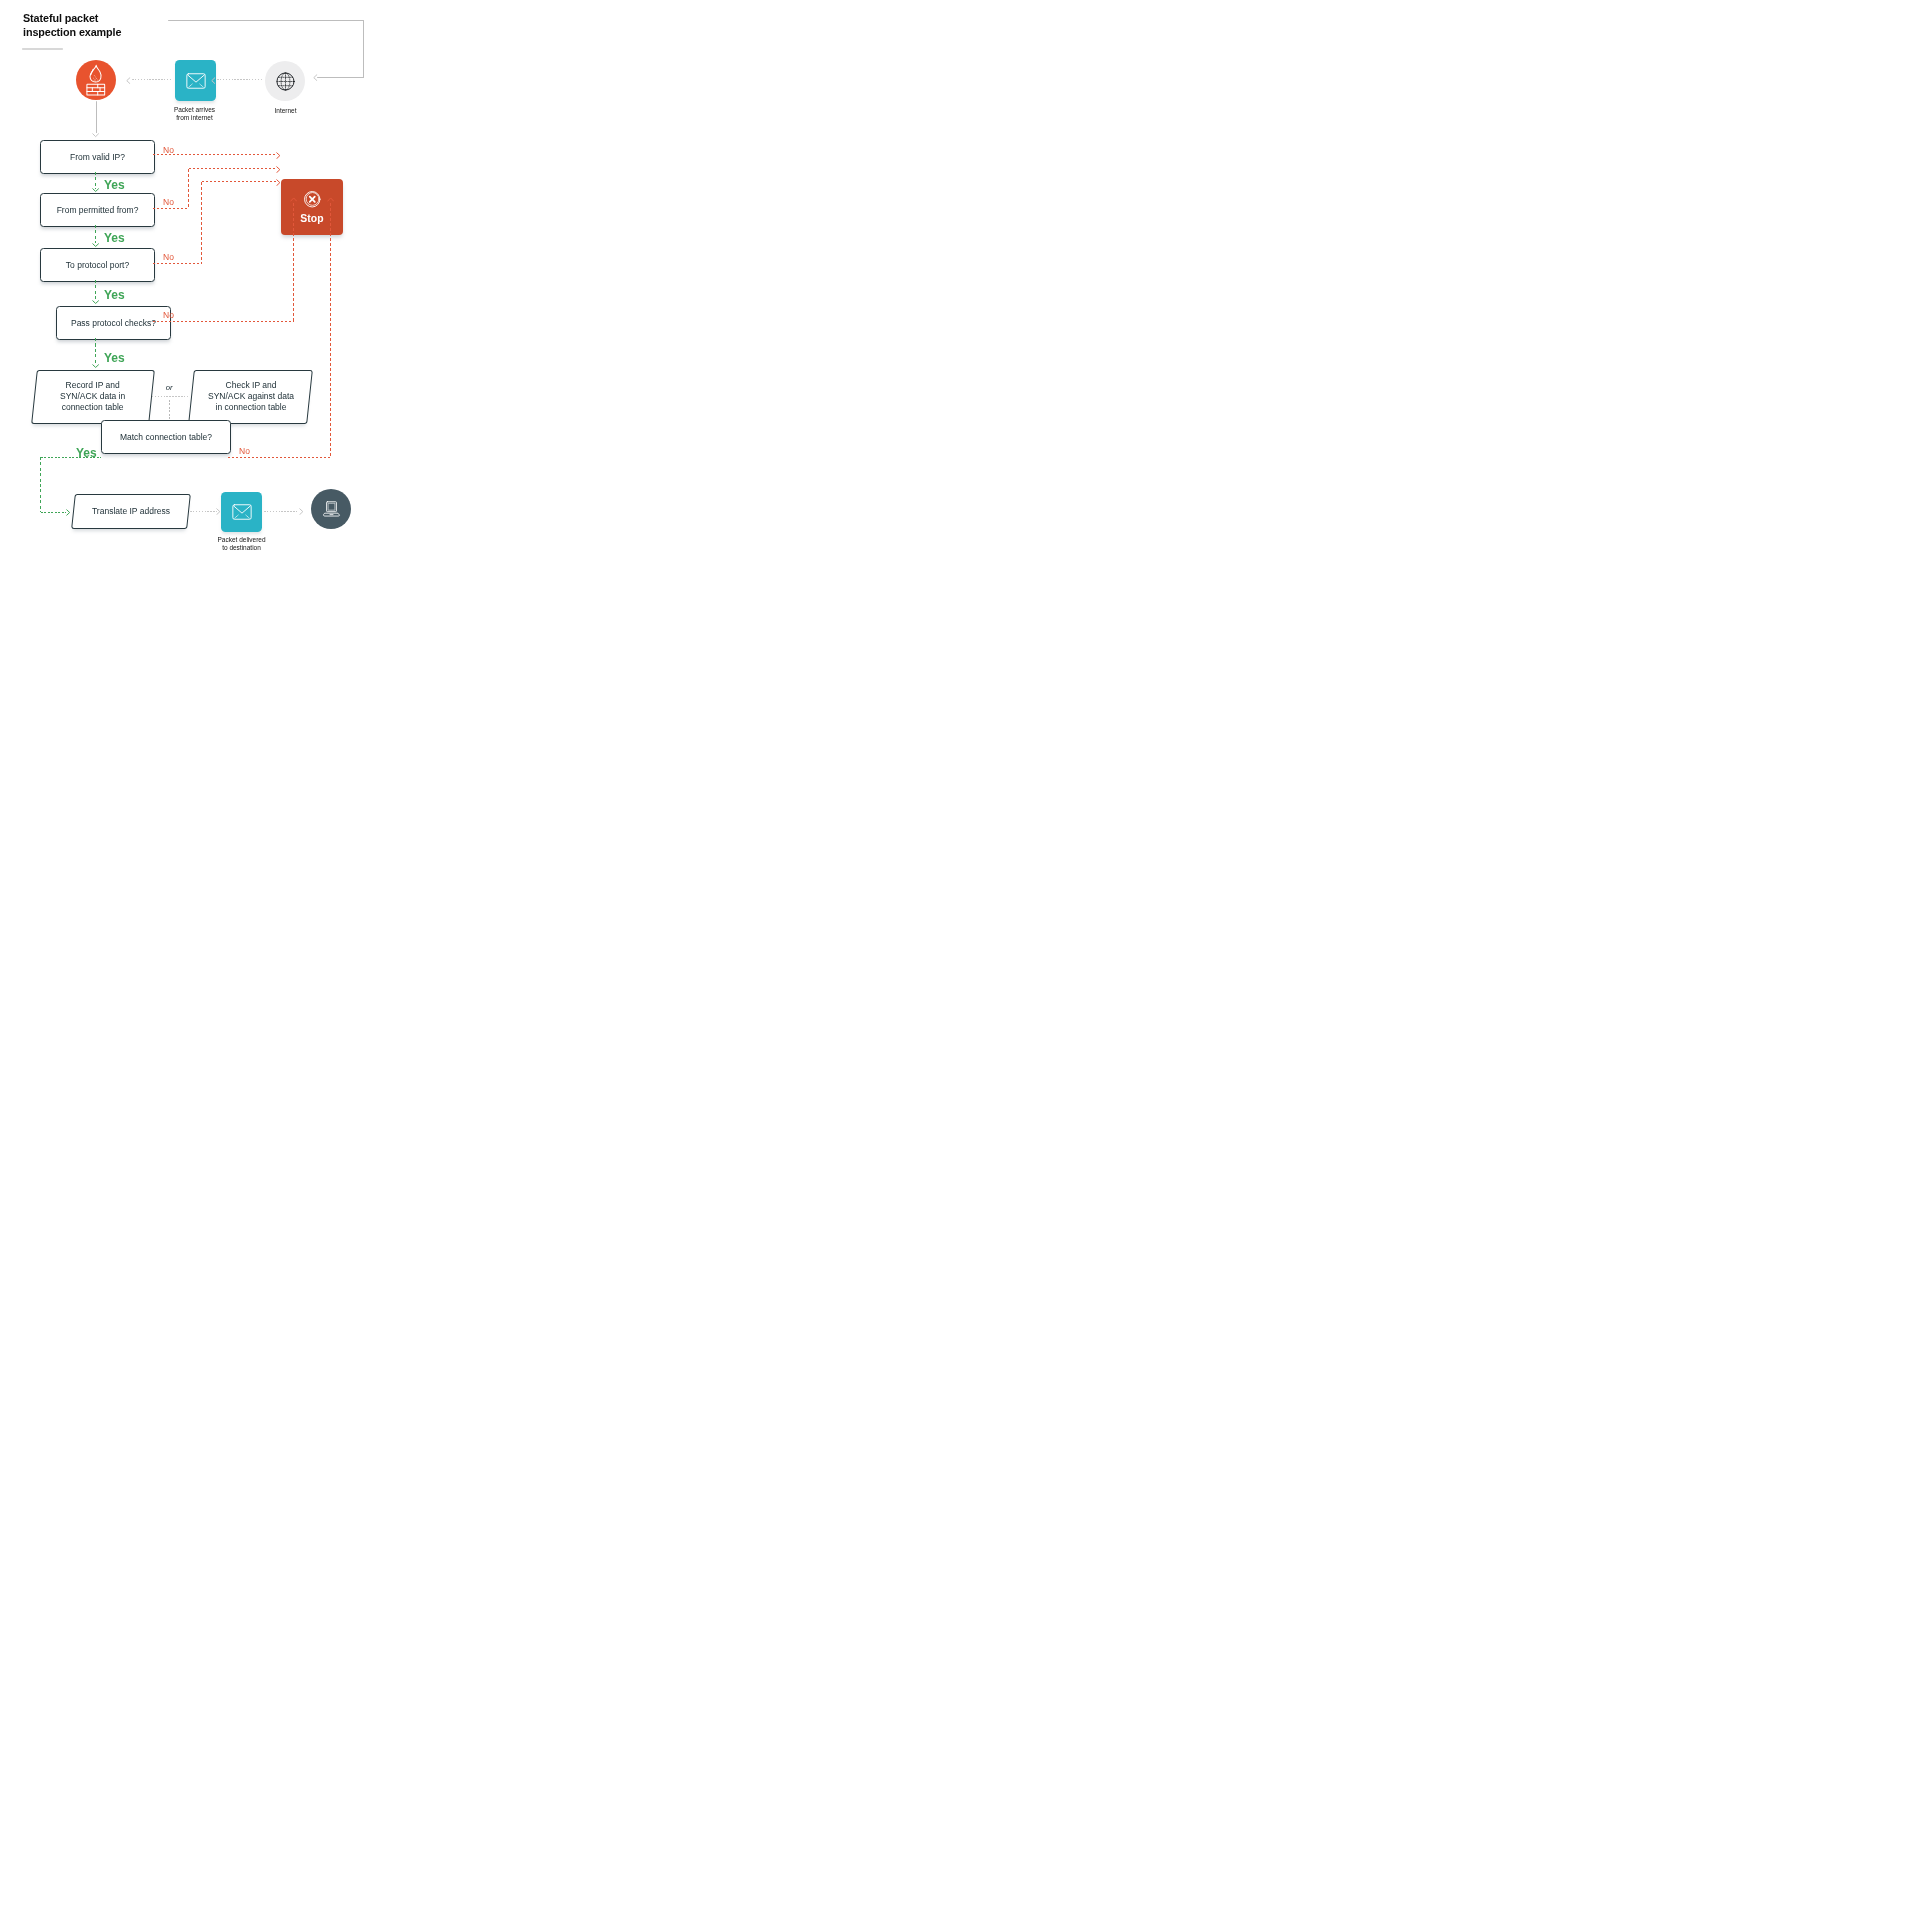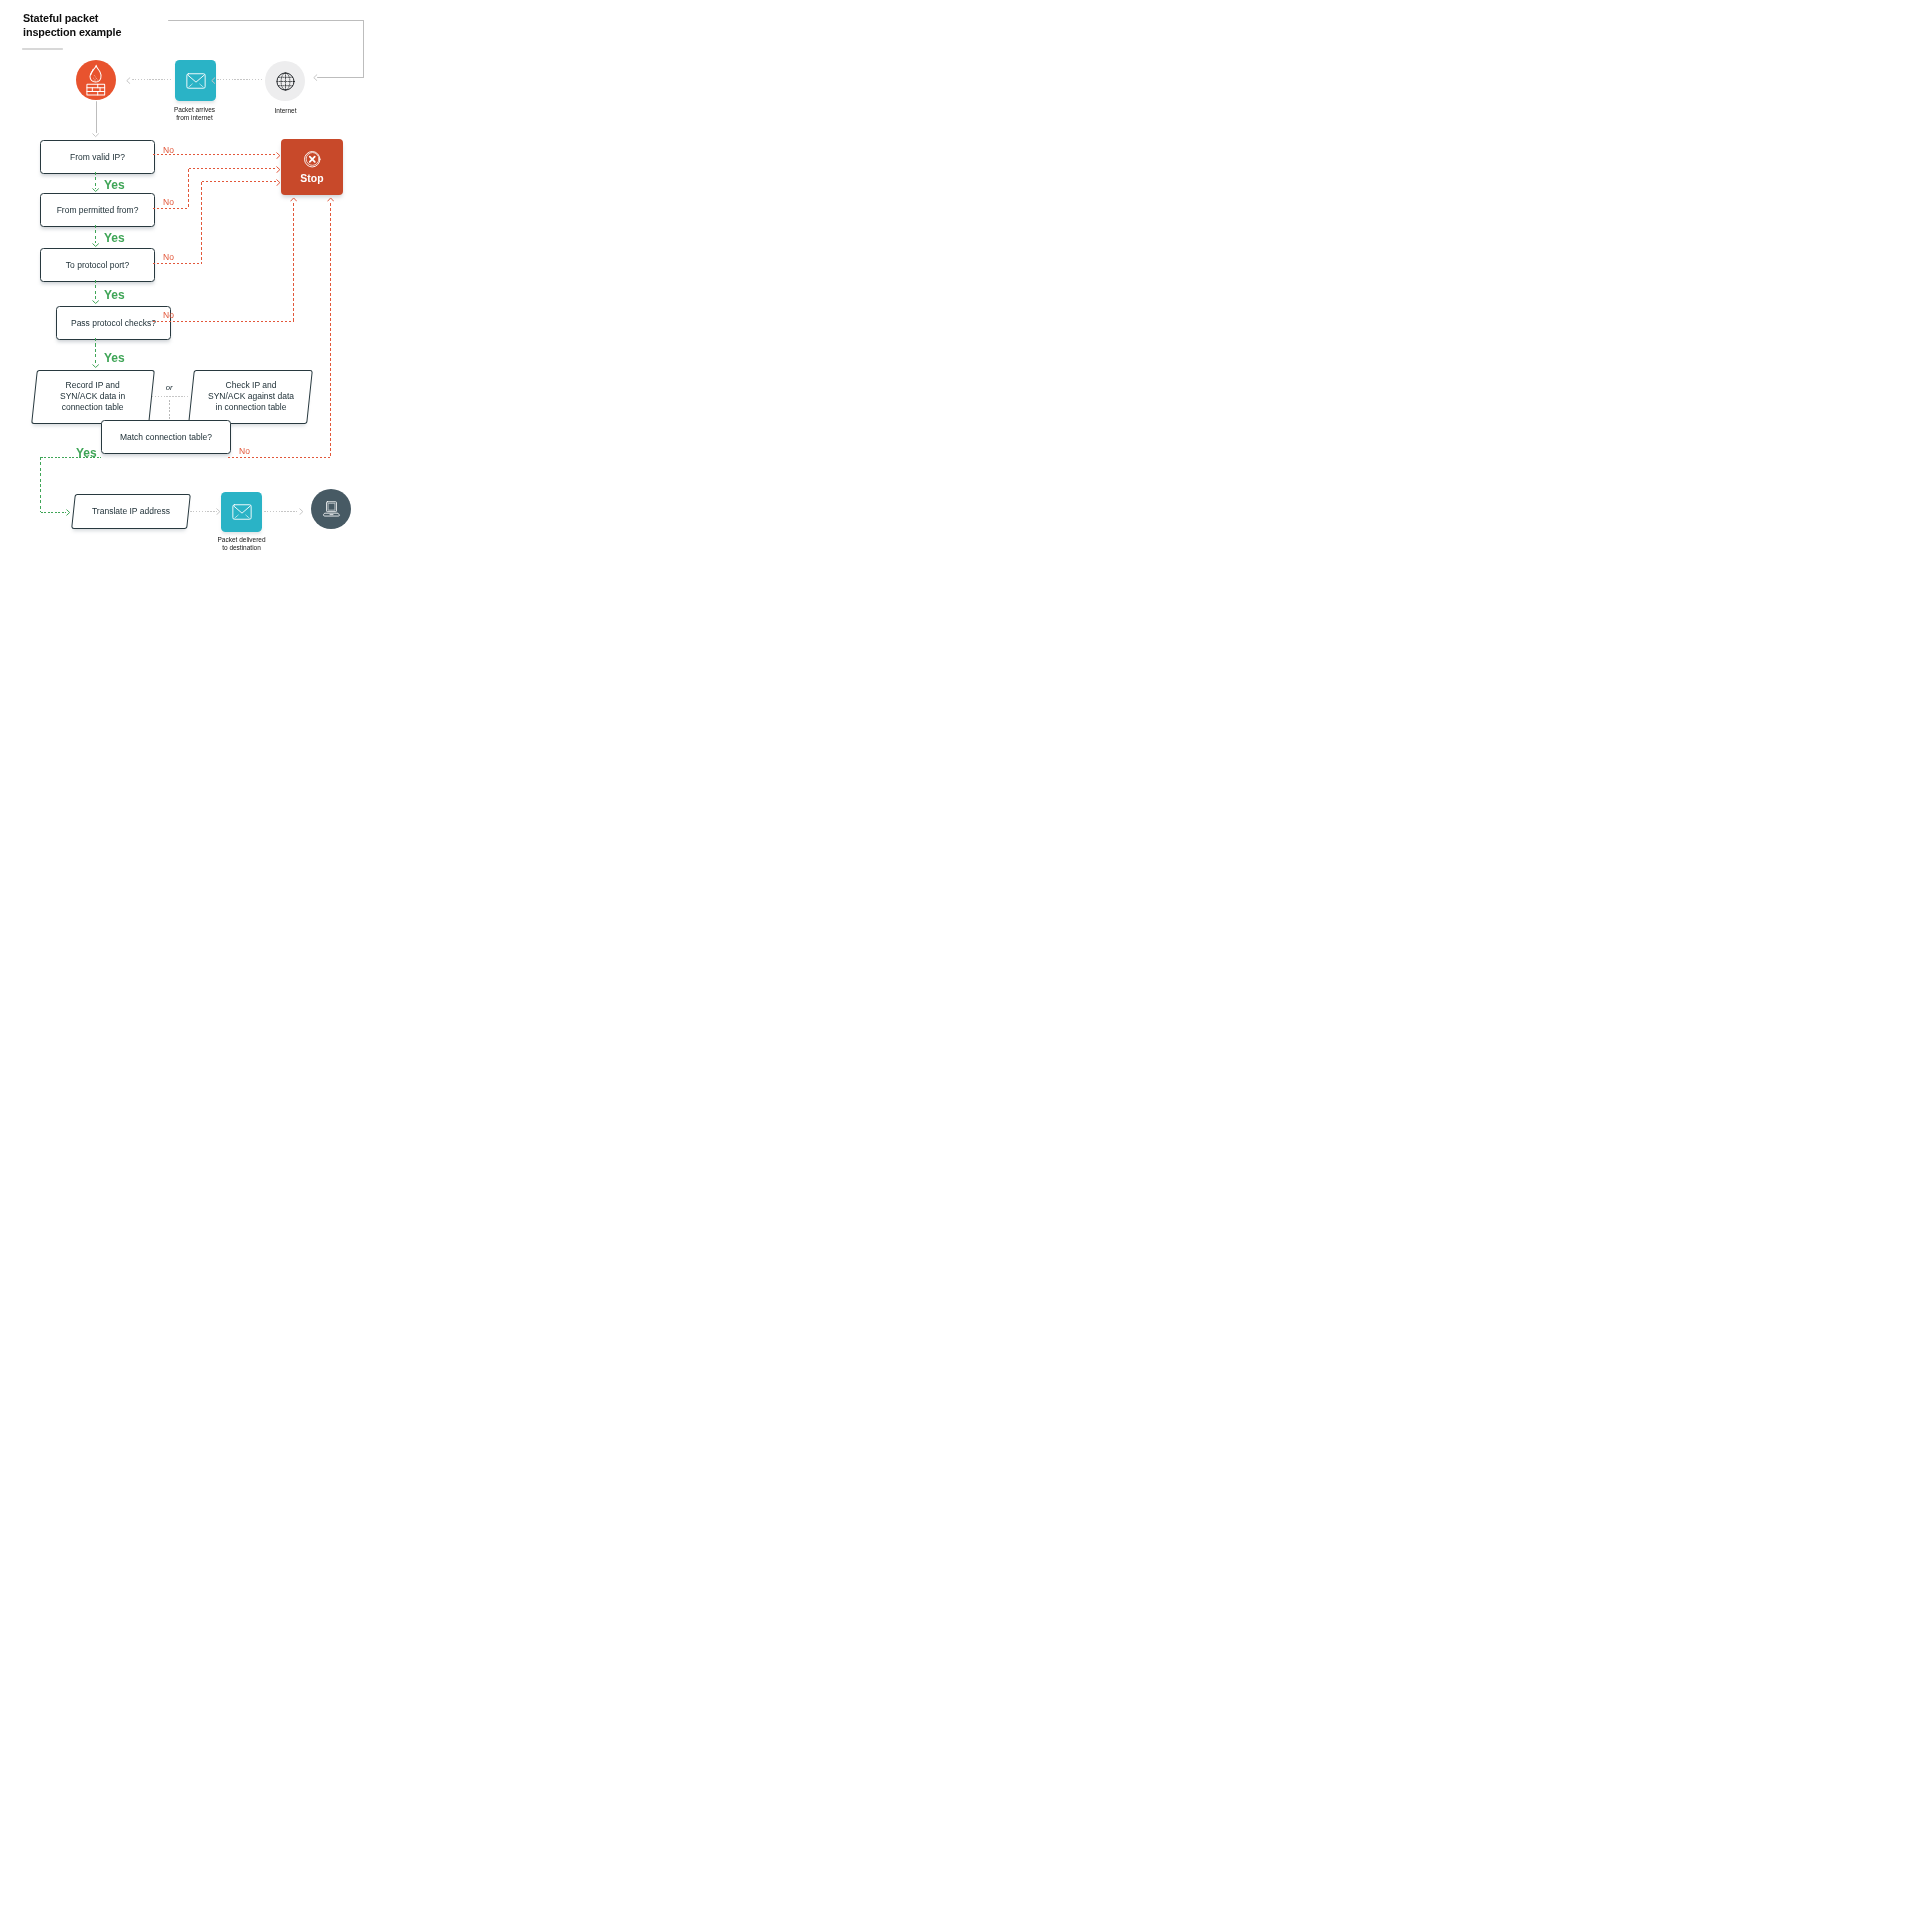--- a/index.html
+++ b/index.html
@@ -23,21 +23,21 @@
   .para{background:#fff;border:0.5px solid #28393f;border-radius:2.7px;
     box-shadow:0 3.9px 3.9px -1.9px rgba(125,138,148,.30);
     transform:skewX(-6deg);display:flex;align-items:center;justify-content:center;}
   .para > span{transform:skewX(6deg);display:block;font-size:8.5px;line-height:11.2px;
     color:var(--ink);text-align:center;}
   .circle{border-radius:50%;display:flex;align-items:center;justify-content:center;}
   .tealbox{background:var(--teal);border-radius:4.6px;display:flex;align-items:center;
     justify-content:center;box-shadow:0 3.1px 3.5px -1.9px rgba(125,138,148,.25);}
   .stopbox{background:var(--stop_bg);border-radius:3.9px;display:flex;flex-direction:column;
     align-items:center;justify-content:center;gap:3.9px;
-    box-shadow:0 3.9px 4.6px -1.9px rgba(125,138,148,.4);}
+    box-shadow:0 3.9px 4.6px -1.9px rgba(125,138,148,.4);margin-top:40px;}
   .stop-word{color:#fff;font-size:10.4px;font-weight:700;letter-spacing:0.1px;}
   .yes{color:var(--green);font-size:12px;font-weight:700;}
   .no{color:var(--red);font-size:8.5px;font-weight:400;}
   .or{color:var(--ink);font-size:7.7px;font-style:italic;}
   
   .solid-h{height:0.8px;background:var(--gray_line);border-radius:0.8px;}
   .solid-v{width:0.8px;background:var(--gray_line);border-radius:0.8px;}
   .dot-h{height:1.3px;border-radius:0.8px;
     background:repeating-linear-gradient(90deg,var(--gray_dot) 0 1.5px,transparent 1.5px 2.9px);}
   .rdot-h{height:1.2px;

